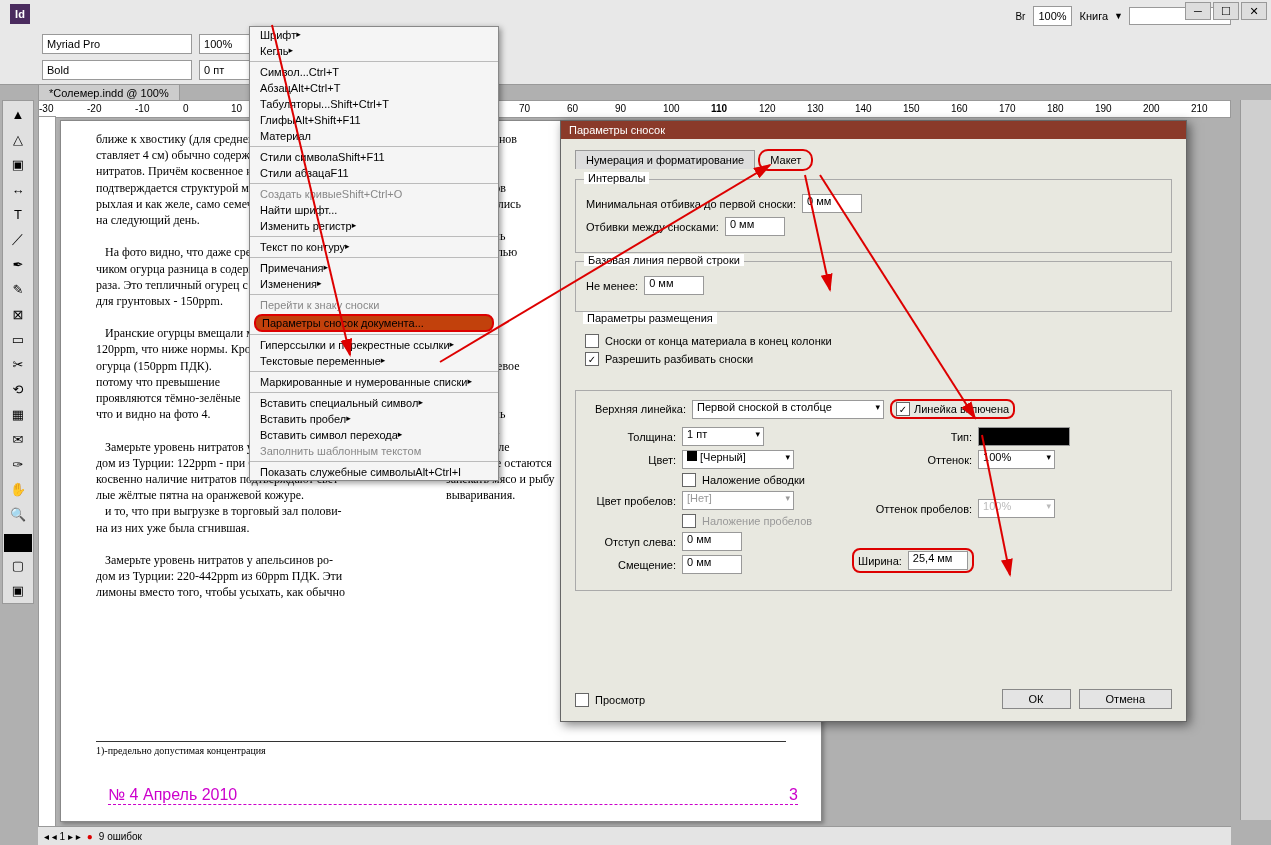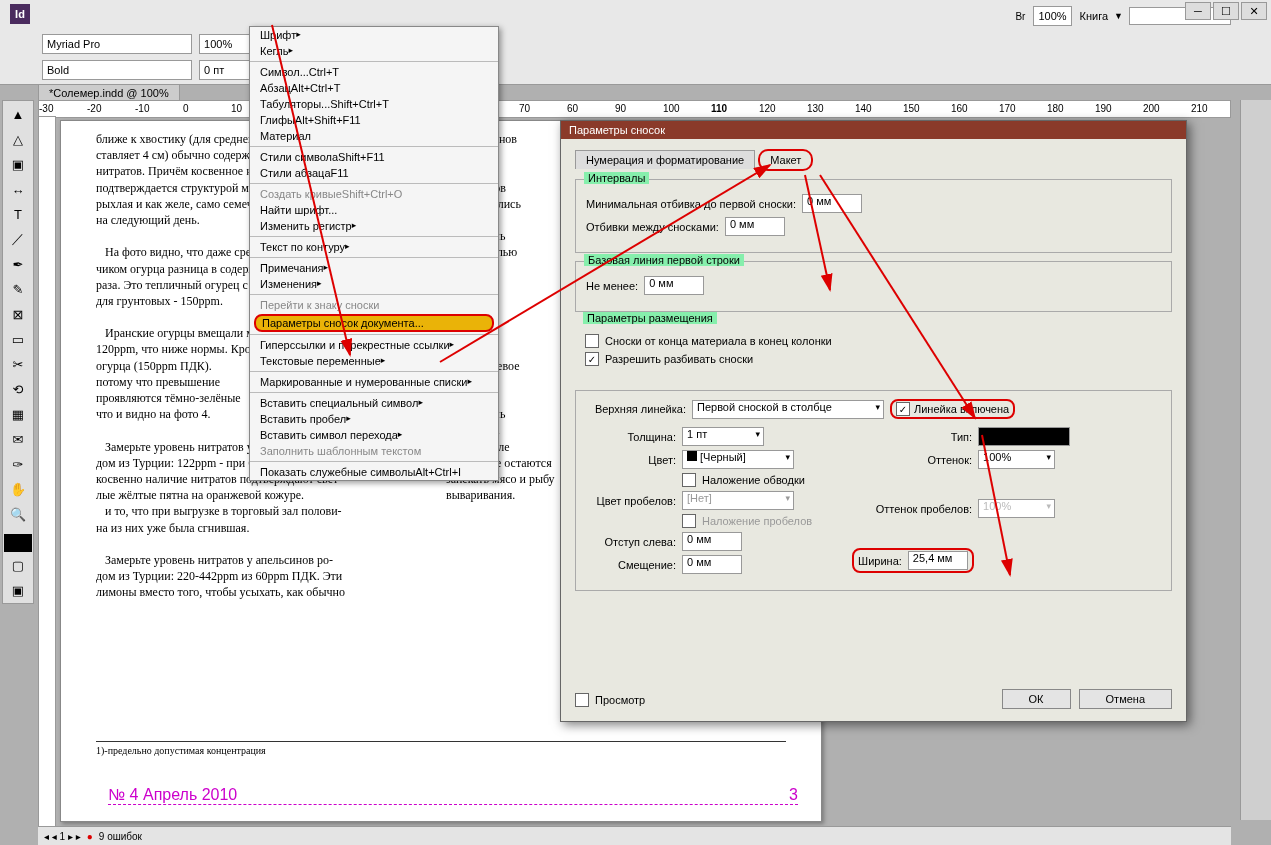--- a/index.html
+++ b/index.html
@@ -18,32 +18,32 @@
   .tool{width:26px;height:22px;border:1px solid transparent;margin:1px;display:flex;align-items:center;justify-content:center;font-size:13px;}
   .leftpanel{position:absolute;right:0;top:100px;width:30px;height:720px;background:#cfcfcf;border-left:1px solid #999;}
   .page{position:absolute;left:60px;top:120px;width:760px;height:700px;background:#fff;border:1px solid #888;box-shadow:2px 2px 4px rgba(0,0,0,.3);}
   .page-text{position:absolute;left:35px;top:10px;width:340px;font-family:Georgia,serif;font-size:12px;line-height:1.35;color:#000;}
   .page-text2{position:absolute;left:385px;top:10px;width:170px;font-family:Georgia,serif;font-size:12px;line-height:1.35;color:#000;}
   .footnote{position:absolute;left:35px;top:620px;width:690px;border-top:1px solid #333;padding-top:3px;font-size:10px;font-family:Georgia,serif;}
   .page-footer{position:absolute;left:47px;top:665px;width:690px;border-bottom:1px dashed #c0c;color:#c0c;font-size:16px;display:flex;justify-content:space-between;}
   .dropdown{position:absolute;left:249px;top:26px;width:248px;background:#f5f5f5;border:1px solid #888;box-shadow:2px 2px 6px rgba(0,0,0,.4);z-index:50;}
   .dd-item{display:flex;justify-content:flex-start;padding:2px 14px 2px 10px;cursor:default;}
   .dd-item.disabled{color:#888;}
-  .dd-item.hl{background:#eab308;}
+  .dd-item.hl{background:#c2410c;}
   .dd-item.boxed{border:2px solid #d00;border-radius:8px;margin:1px 4px;padding:1px 10px 1px 6px;}
   .dd-sep{height:1px;background:#bbb;margin:2px 0;}
   .dd-sub::after{content:"▸";font-size:9px;}
   .dialog{position:absolute;left:560px;top:120px;width:625px;height:600px;background:#e8e8e0;border:1px solid #666;box-shadow:3px 3px 10px rgba(0,0,0,.5);z-index:40;}
   .dlg-title{background:linear-gradient(#9a2,#832b1a);background:#8a3a2a;color:#fff;padding:3px 8px;font-size:11px;}
   .tabrow{margin:10px 4px 0 14px;}
   .tab{display:inline-block;padding:3px 10px;background:#ddd;border:1px solid #999;border-bottom:none;font-size:11px;}
   .tab.active{background:#e8e8e0;}
   .tab.boxed{border:2px solid #d00;border-radius:10px;}
   .group{border:1px solid #aaa;margin:8px 14px;padding:10px 10px 12px 10px;position:relative;}
-  .group>legend,.group-title{position:absolute;top:-8px;left:8px;background:#86efac;padding:0 4px;font-size:11px;}
+  .group>legend,.group-title{position:absolute;top:-8px;left:8px;background:#ffffff;padding:0 4px;font-size:11px;}
   .row{display:flex;align-items:center;margin:4px 0;gap:6px;font-size:11px;}
   .row label{text-align:right;min-width:120px;}
   .inp{background:#fff;border:1px solid #999;height:17px;padding:0 4px;min-width:50px;}
   .sel{background:#fff;border:1px solid #999;height:17px;padding:0 16px 0 4px;position:relative;}
   .sel::after{content:"▾";position:absolute;right:3px;top:1px;font-size:9px;}
   .chk{width:12px;height:12px;border:1px solid #666;background:#fff;display:inline-flex;align-items:center;justify-content:center;font-size:10px;}
   .btn{background:#e4e4e4;border:1px solid #888;padding:3px 26px;}
   .redbox{border:2px solid #d00;border-radius:8px;padding:1px 4px;}
   svg.arrows{position:absolute;left:0;top:0;z-index:60;pointer-events:none;}
   .statusbar{position:absolute;left:38px;bottom:0;right:40px;height:18px;background:#e4e4e4;border-top:1px solid #999;display:flex;align-items:center;gap:6px;padding:0 6px;font-size:10px;}

